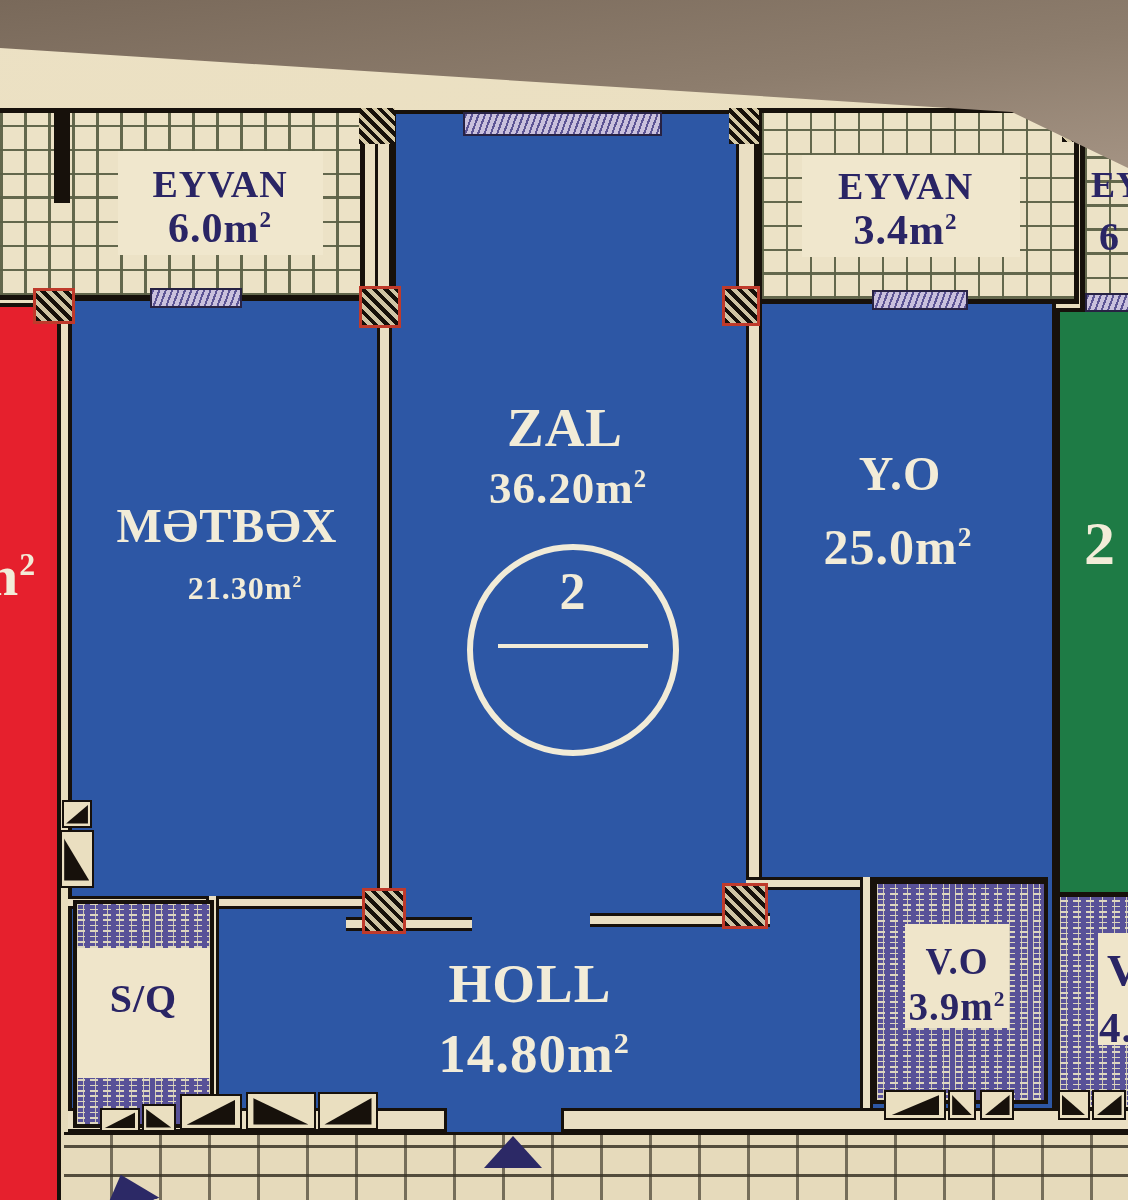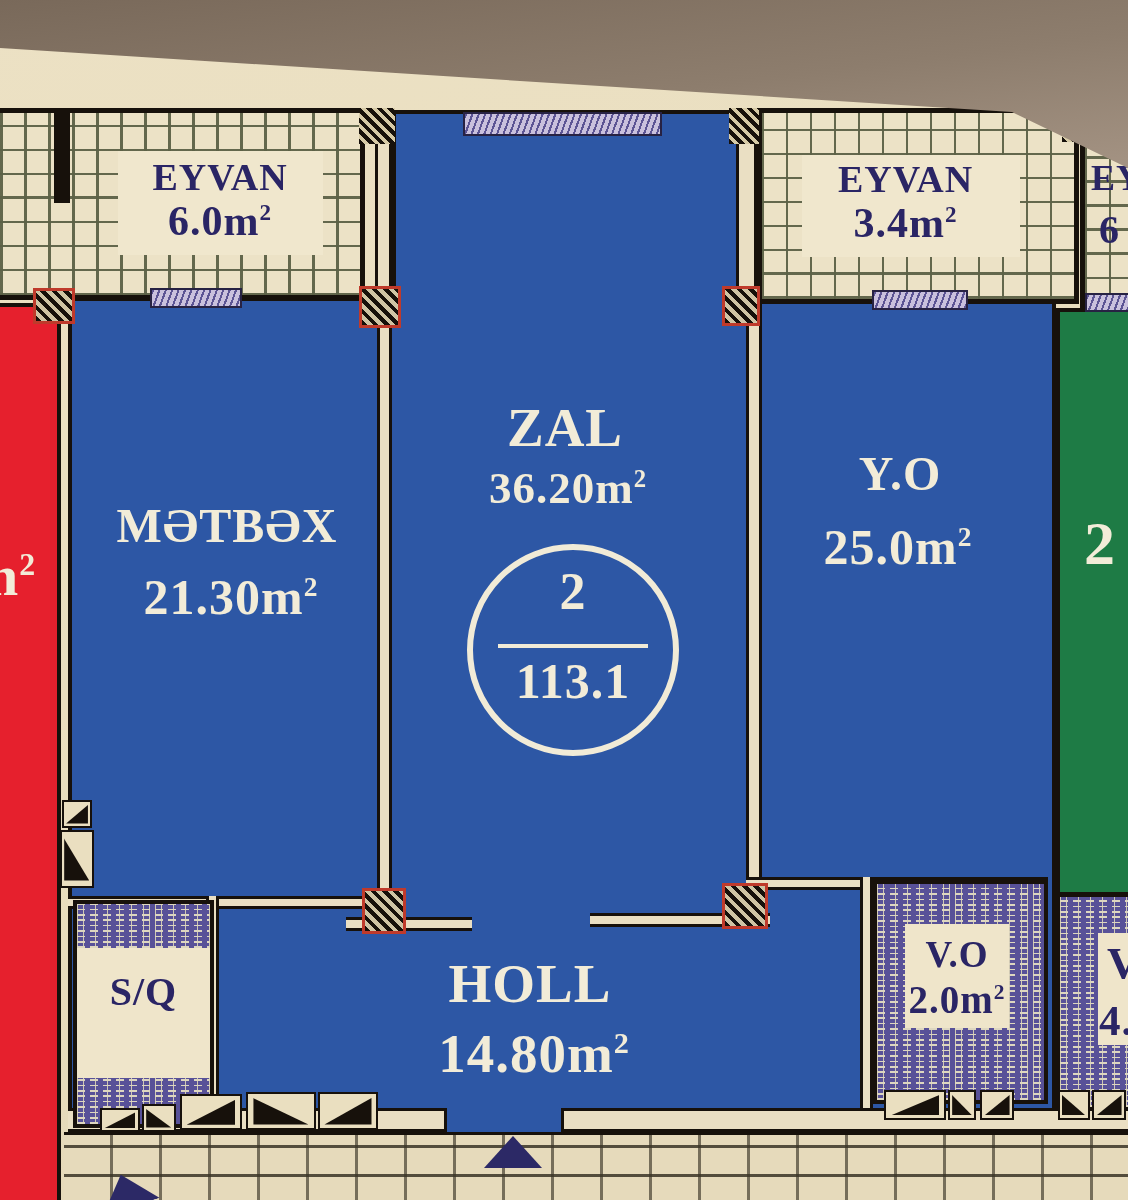--- a/index.html
+++ b/index.html
@@ -37,21 +37,21 @@
   .band{
     background-color:#c9c0dd;
     background-image:repeating-linear-gradient(110deg, rgba(80,72,140,.9) 0 2px, transparent 2px 6px);
     border:2px solid #272243;
   }
   
   .wallh{background:#eadfc3;border-top:3px solid #17110b;border-bottom:3px solid #17110b;}
   .wallv{background:#eadfc3;border-left:3px solid #17110b;border-right:3px solid #17110b;}
   
   .rm{position:absolute;text-align:center;letter-spacing:1px;line-height:1;}
-  .navy{color:#2a2565;}
+  .navy{color:#2a2565;margin-top:7px;}
   .pale{color:#f2ecd8;}
   sup{font-size:55%;vertical-align:super;line-height:0;}
   
   .door{position:absolute;background:#eadfc0;border:2px solid #17110b;}
   .door .leaf{position:absolute;left:8%;top:12%;width:84%;height:78%;background:#17110b;
     clip-path:polygon(0 100%,100% 0,100% 100%);}
   .door.flip .leaf{transform:scaleX(-1);}
   .tri{position:absolute;background:#2c2966;clip-path:polygon(50% 0,100% 100%,0 100%);}
   .circle{position:absolute;width:200px;height:200px;border:6px solid #f1ebd7;border-radius:50%;}
   .chord{position:absolute;left:25px;top:94px;width:150px;height:4px;background:#f1ebd7;}
@@ -122,21 +122,21 @@
   <div class="abs weave" style="left:0;bottom:0;width:100%;height:46px;"></div>
   <div class="rm navy" style="left:0;top:68px;width:100%;font-size:40px;">
     <span>S/Q</span></div>
 </div>
 
 <div class="abs weave" style="left:873px;top:880px;width:167px;height:216px;border:4px solid #17110b;">
   <div class="abs" style="left:28px;top:40px;width:104px;height:104px;background:#efe5ca;"></div>
   <div class="rm navy" style="left:28px;top:52px;width:104px;font-size:37px;">
     <span>V.O</span></div>
   <div class="rm navy" style="left:24px;top:96px;width:112px;font-size:39px;">
-    <span>2.0m</span><sup>2</sup></div>
+    <span>3.9m</span><sup>2</sup></div>
 </div>
 
 <div class="abs weave" style="left:1056px;top:893px;width:72px;height:210px;border:4px solid #17110b;border-right:none;overflow:hidden;">
   <div class="abs" style="left:38px;top:36px;width:60px;height:112px;background:#efe5ca;"></div>
   <div class="rm navy" style="left:47px;top:44px;font-size:45px;">
     <span>V</span></div>
   <div class="rm navy" style="left:39px;top:102px;font-size:43px;">
     <span>4.</span></div>
 </div>
 
@@ -189,34 +189,32 @@
 
 <div class="door" style="left:62px;top:800px;width:26px;height:24px;">
     <div class="leaf"></div>
   </div>
 <div class="door flip" style="left:60px;top:830px;width:30px;height:54px;">
     <div class="leaf"></div>
   </div>
 
 <div class="rm pale" style="left:78px;top:502px;width:298px;font-size:48px;">
   <span>MƏTBƏX</span></div>
-<div class="rm pale" style="left:82px;top:572px;width:298px;font-size:50px;">
+<div class="rm pale" style="left:96px;top:572px;width:298px;font-size:32px;">
   <span>21.30m</span><sup>2</sup></div>
 
 <div class="rm pale" style="left:400px;top:400px;width:330px;font-size:55px;">
   <span>ZAL</span></div>
 <div class="rm pale" style="left:400px;top:466px;width:336px;font-size:45px;">
   <span>36.20m</span><sup>2</sup></div>
 
 <div class="circle" style="left:467px;top:544px;">
   <div class="rm pale" style="left:0;top:16px;width:200px;font-size:52px;">
     <span>2</span></div>
   <div class="chord"></div>
-  <div class="rm pale" style="left:0;top:106px;width:200px;font-size:50px;">
-    <span>113.1</span></div>
 </div>
 
 <div class="rm pale" style="left:765px;top:450px;width:270px;font-size:48px;">
   <span>Y.O</span></div>
 <div class="rm pale" style="left:760px;top:522px;width:276px;font-size:50px;">
   <span>25.0m</span><sup>2</sup></div>
 
 <div class="rm pale" style="left:360px;top:956px;width:340px;font-size:55px;">
   <span>HOLL</span></div>
 <div class="rm pale" style="left:360px;top:1026px;width:348px;font-size:55px;">

